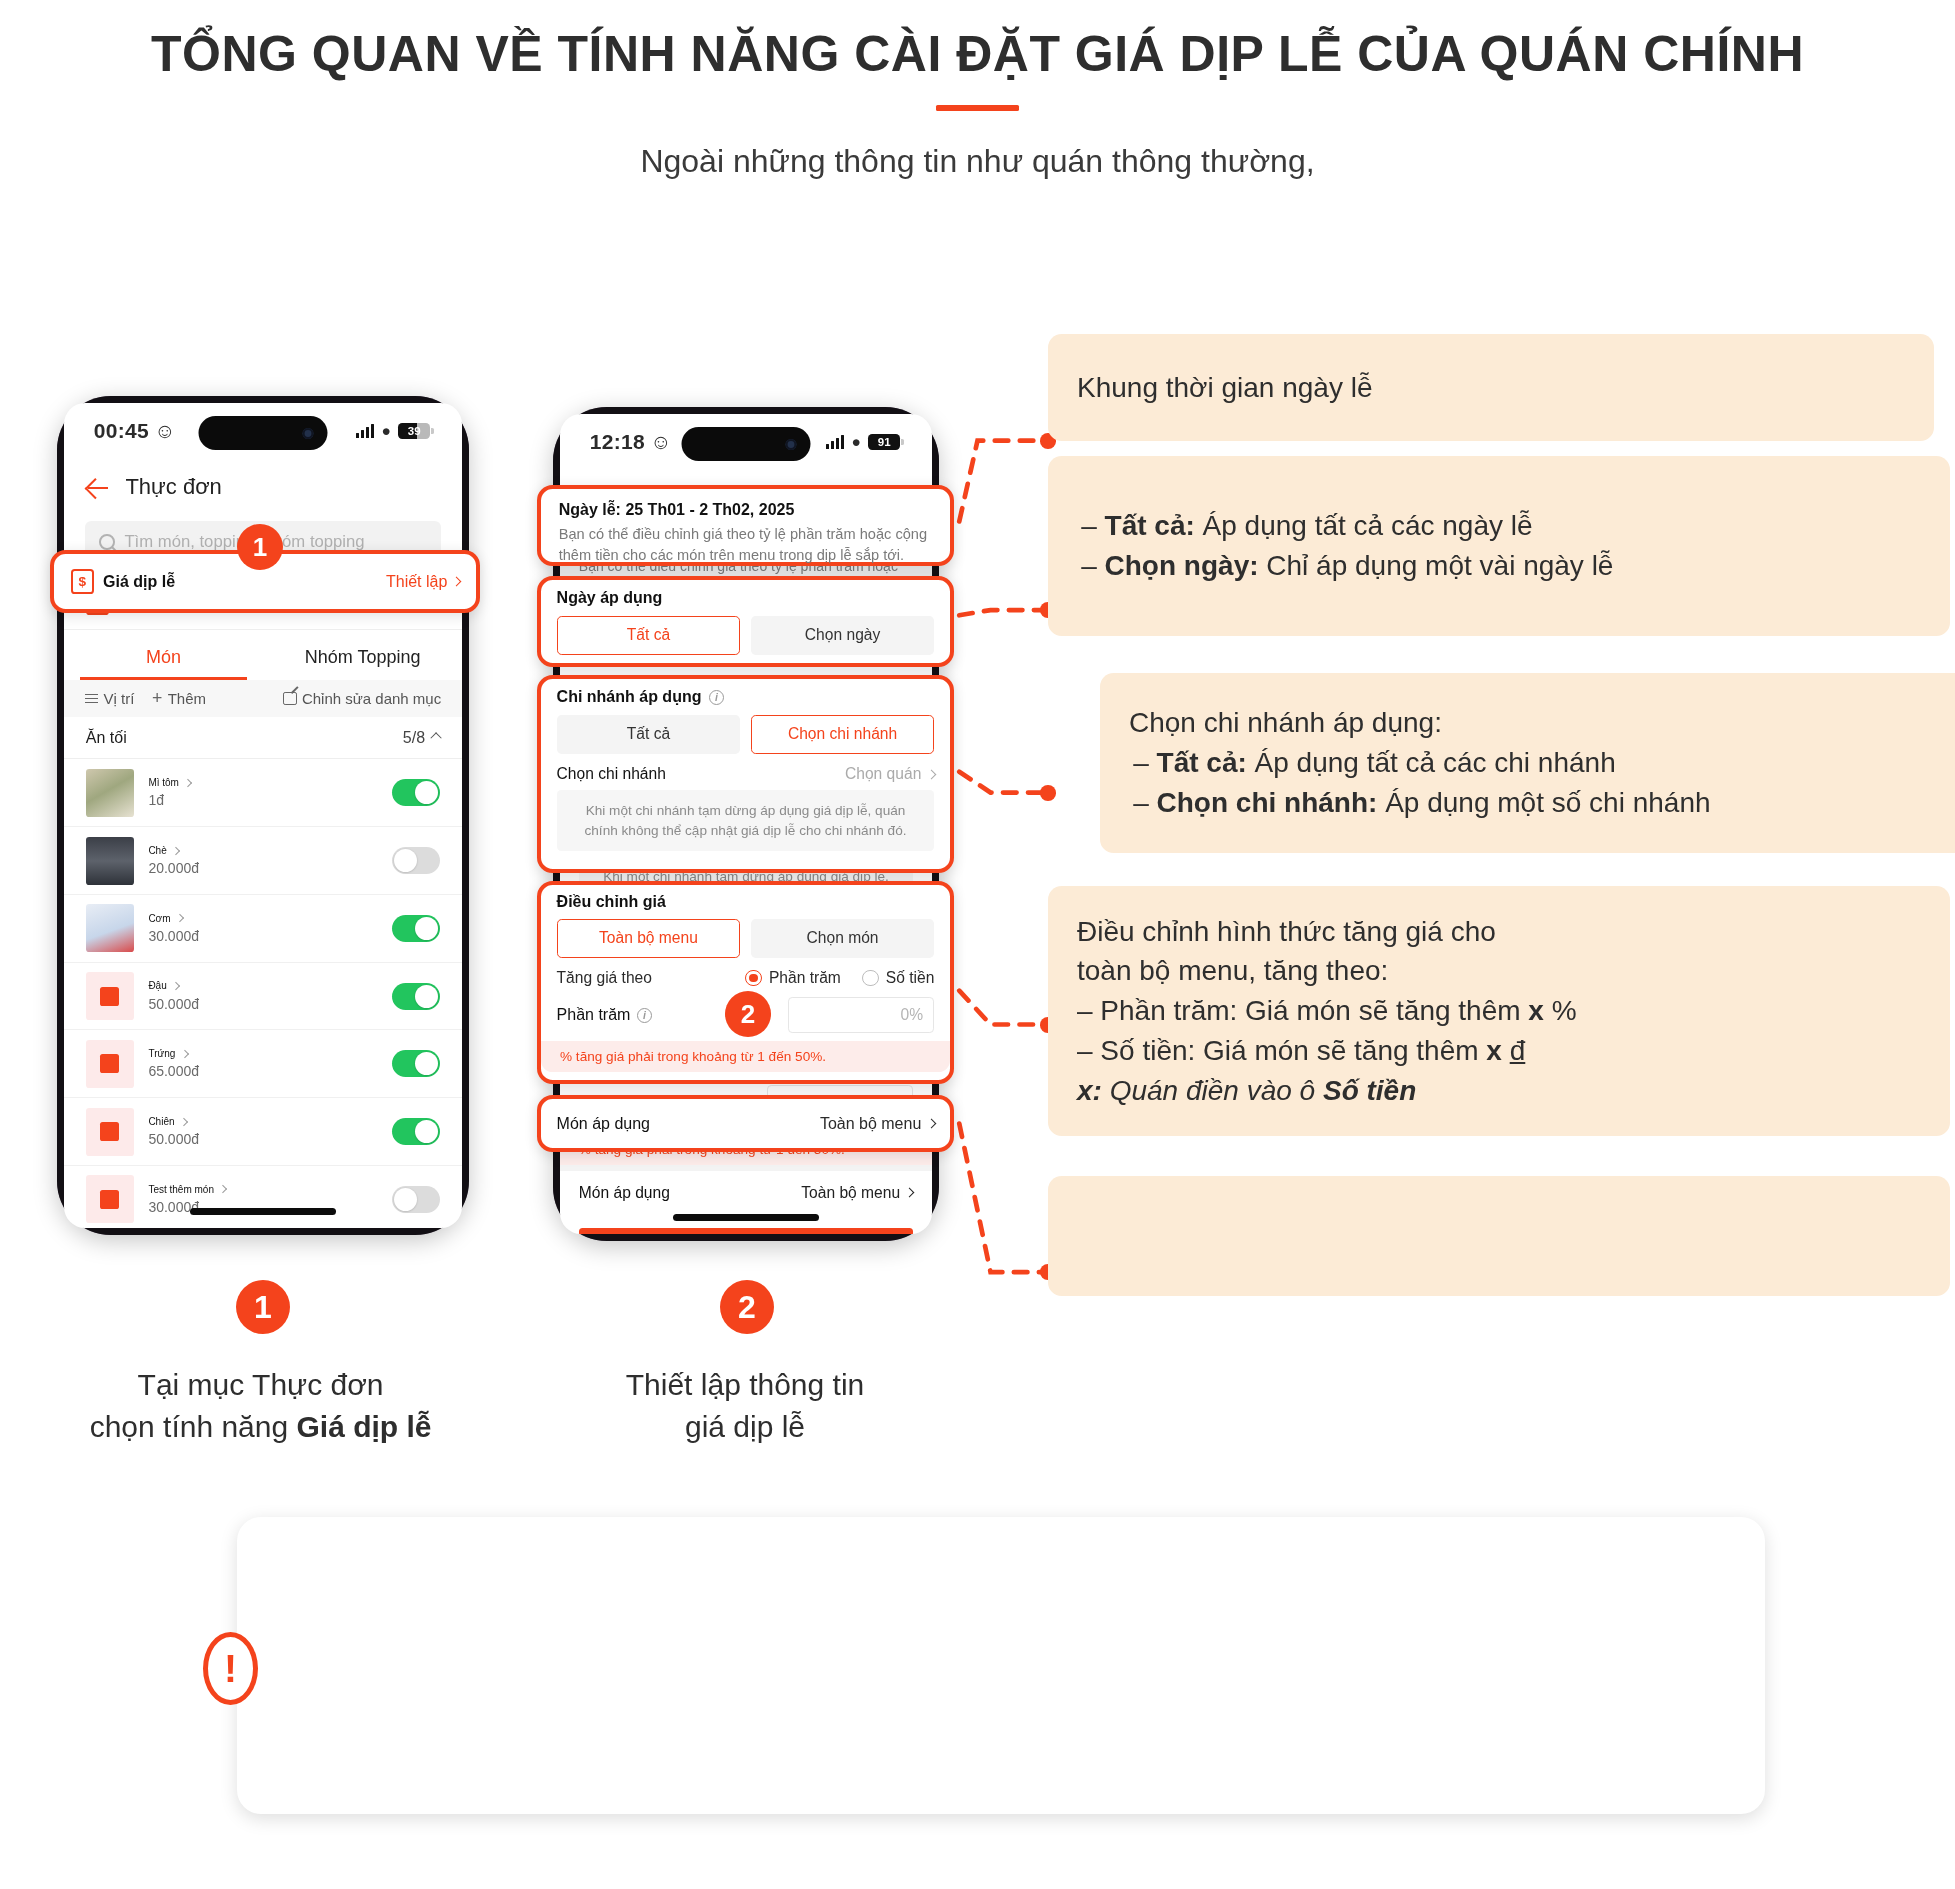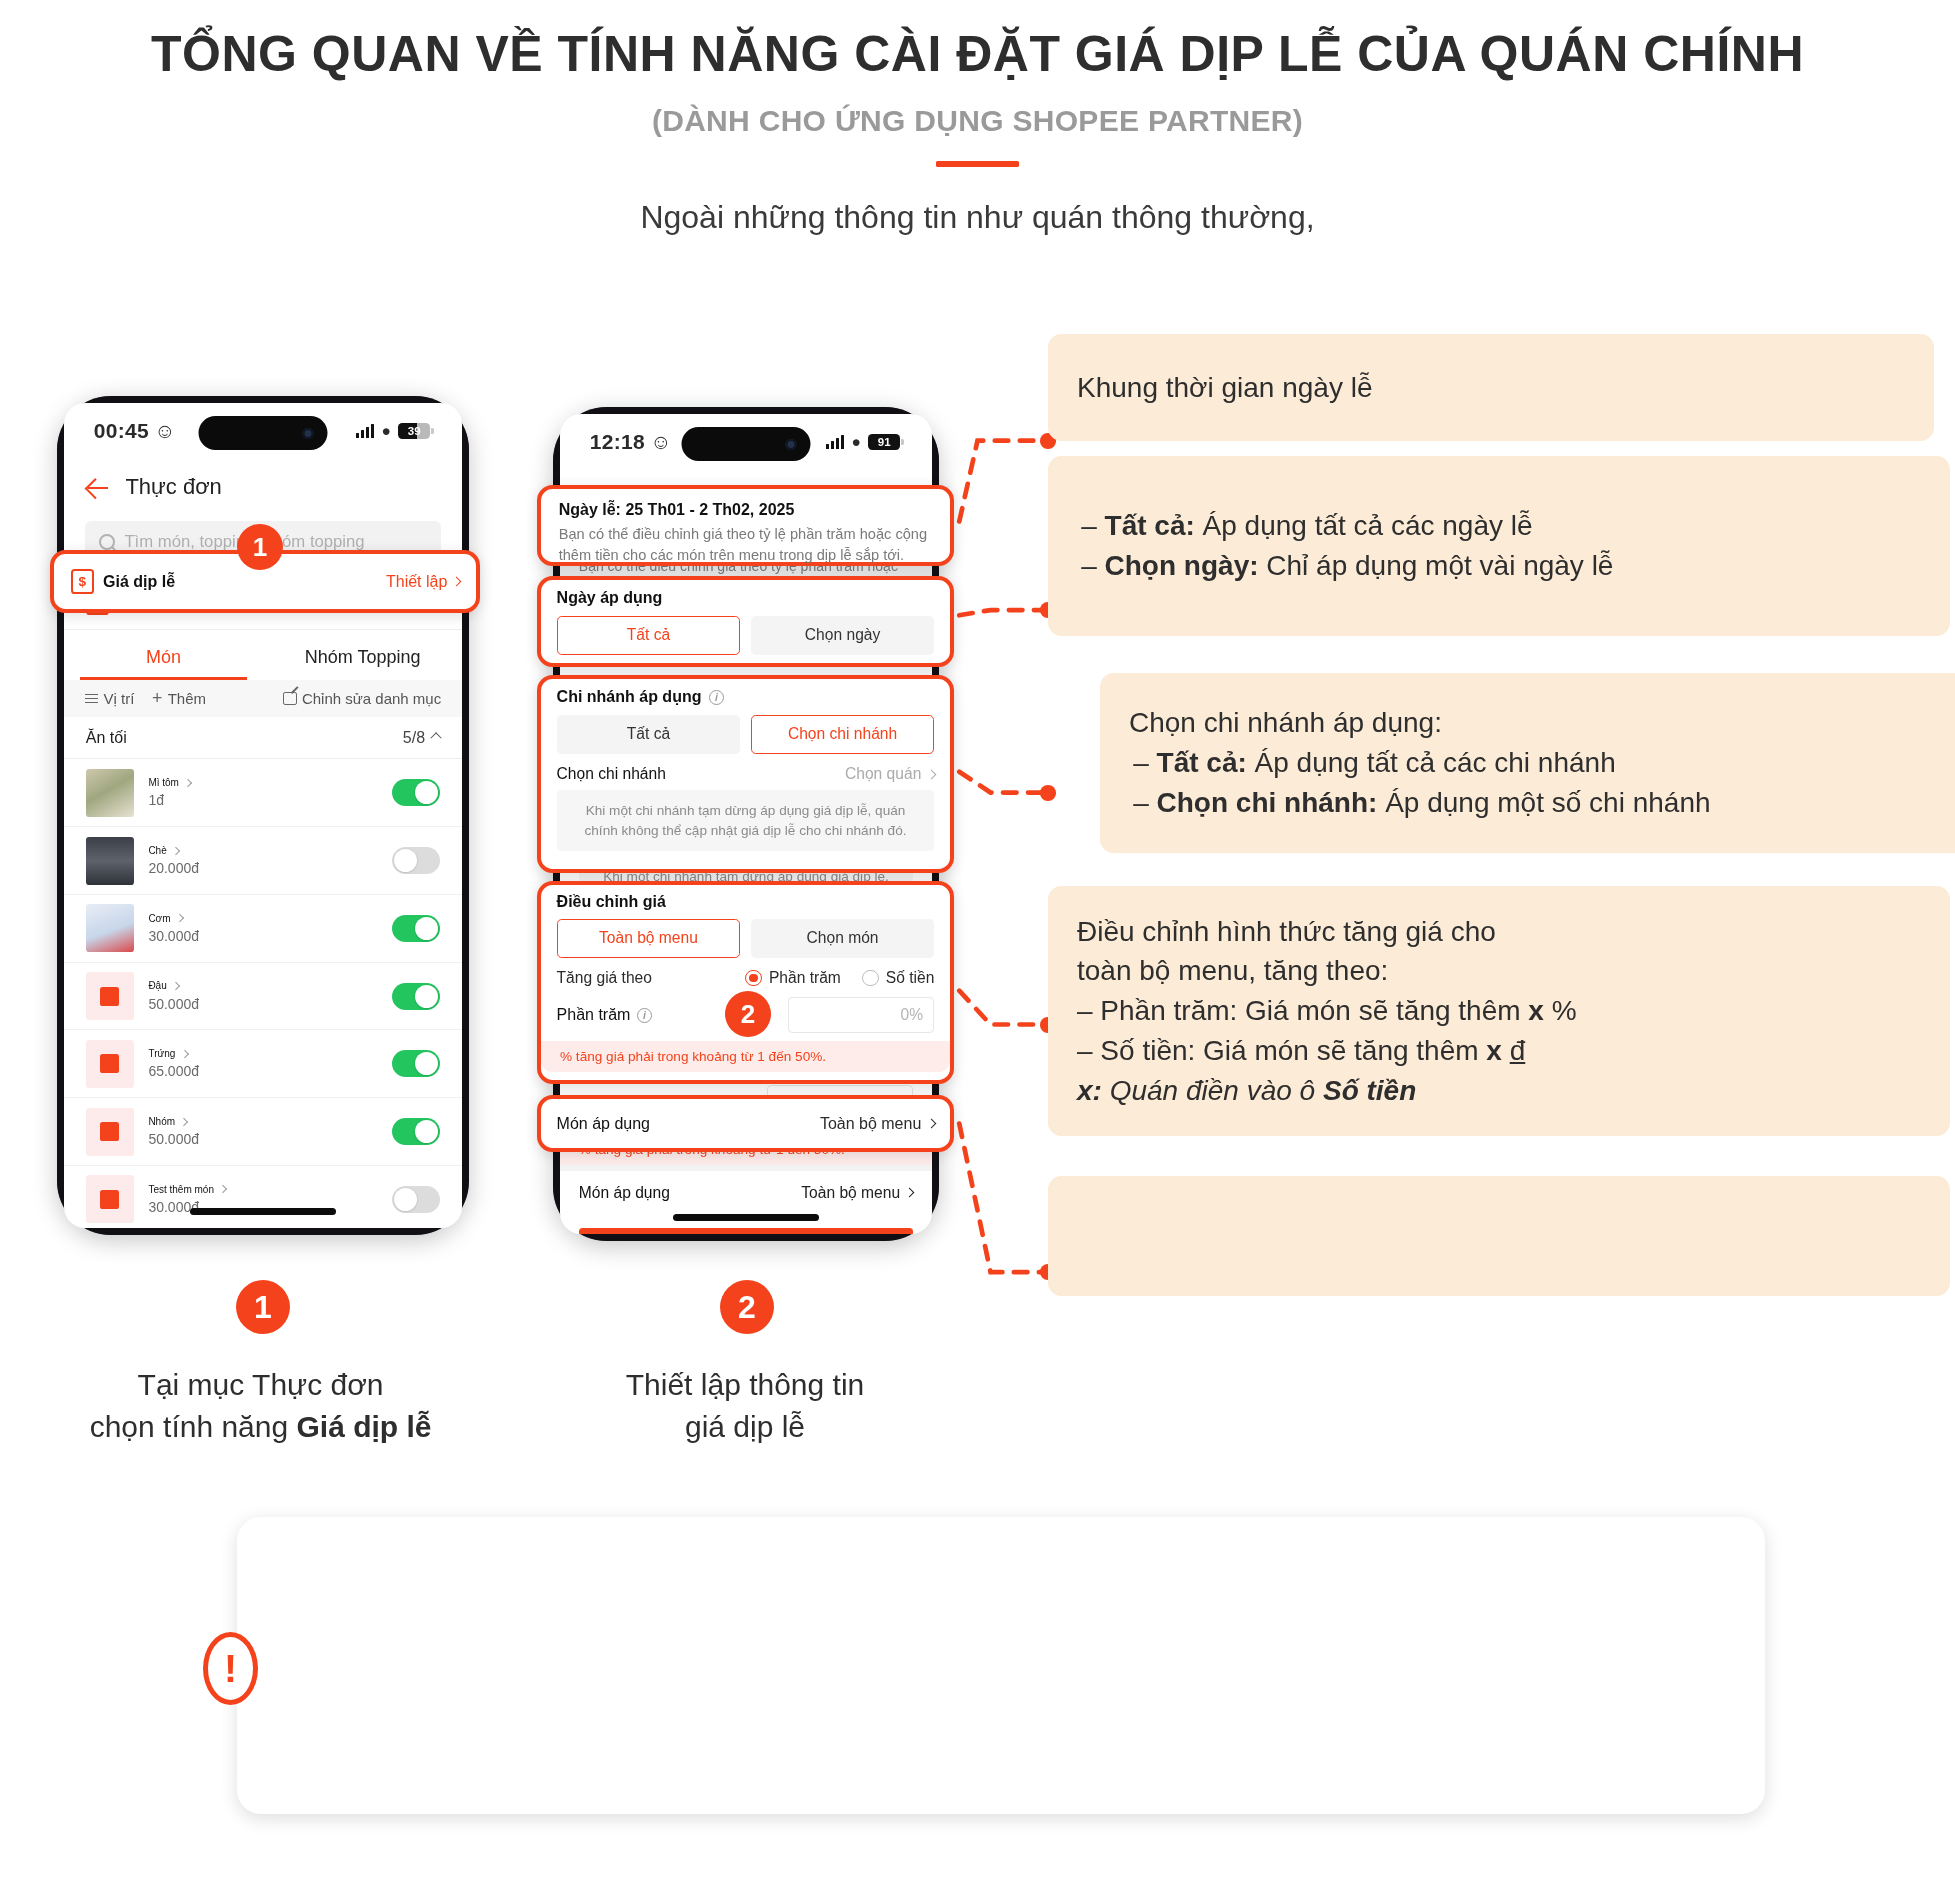--- a/index.html
+++ b/index.html
@@ -143,21 +143,20 @@
   .note-list{position:absolute;left:360px;top:1562px;width:1304px}
   .note-li{display:flex;gap:17.7px;margin-bottom:23px}
   .note-bul{width:13.6px;height:13.6px;border-radius:50%;background:#c9c9c9;flex:none;margin-top:11.5px}
   .note-tx{font-size:26px;line-height:1.5;color:#2e2e2e}
 </style>
 </head>
 <body>
 
 <div id="header">
   <div id="main-title">TỔNG QUAN VỀ TÍNH NĂNG CÀI ĐẶT GIÁ DỊP LỄ CỦA QUÁN CHÍNH</div>
-  <div id="sub-title">(DÀNH CHO ỨNG DỤNG SHOPEE PARTNER)</div>
   <div id="divider"></div>
   <div id="intro">
     <div>Ngoài những thông tin như quán thông thường,</div>
   </div>
 </div>
 
 <div class="phone-outer" style="left:57px;top:396px;width:412px;height:839px">
   <div class="phone" style="left:0;top:0;right:0;bottom:0;border-radius:54px">
     <div class="screen">
 
@@ -291,21 +290,21 @@
           <div class="item-price">65.000đ</div>
         </span>
         <span class="toggle on"></span>
       </div>
       <div class="item">
         <span class="thumb ph">
             <span class="ph-glyph"></span>
           </span>
         <span class="item-mid">
           <span class="item-name">
-              <span>Nhóm</span>
+              <span>Chiên</span>
               <span class="c"></span>
             </span>
           <div class="item-price">50.000đ</div>
         </span>
         <span class="toggle on"></span>
       </div>
       <div class="item">
         <span class="thumb ph">
             <span class="ph-glyph"></span>
           </span>

